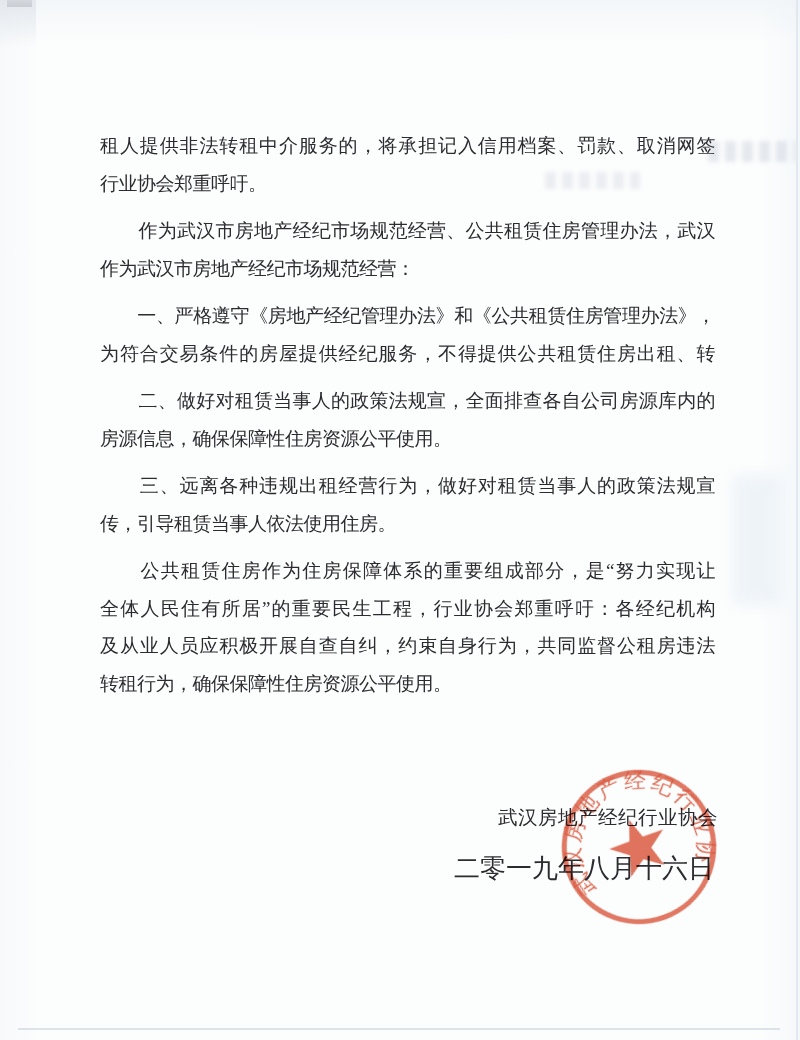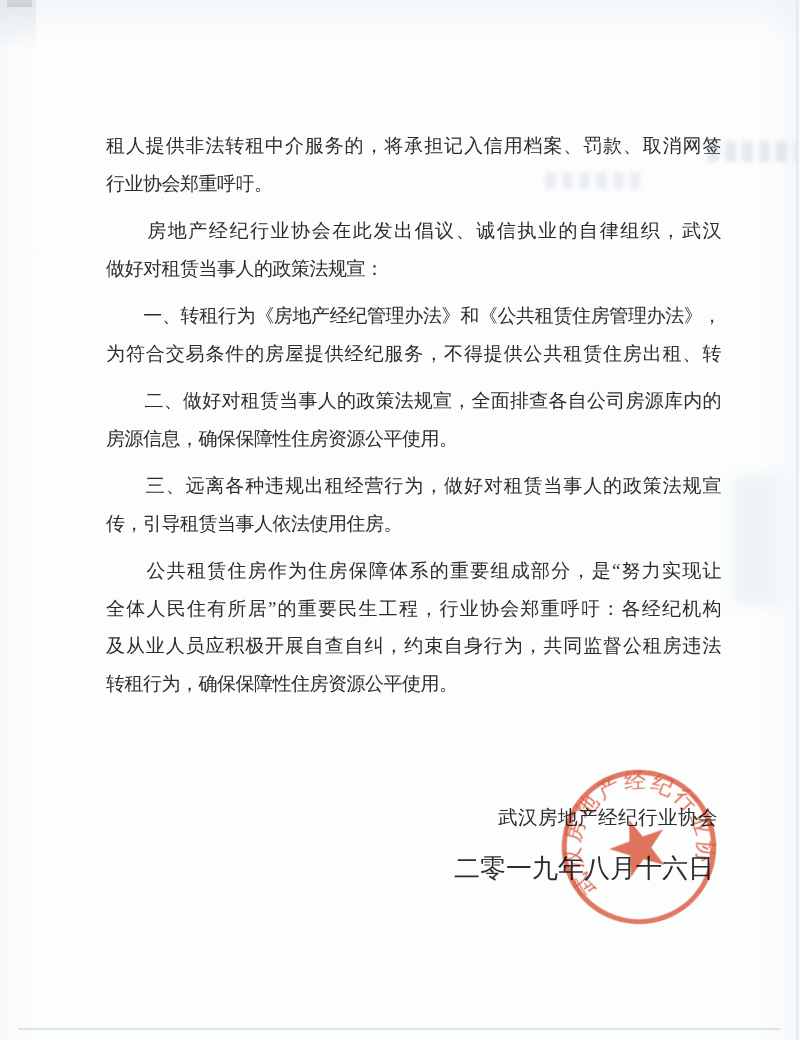--- a/index.html
+++ b/index.html
@@ -40,21 +40,21 @@
     position: absolute; filter: blur(2.2px); opacity: .4; pointer-events: none;
     background: repeating-linear-gradient(90deg, #c3cbd8 0 11px, rgba(255,255,255,0) 11px 17px);
   }
   .smudge-a { left: 708px; top: 141px; width: 88px; height: 21px; }
   .smudge-b { left: 545px; top: 172px; width: 95px; height: 17px; opacity: .3; }
   .smudge-c { left: 733px; top: 475px; width: 48px; height: 130px;
     background: #e9f0f6; filter: blur(7px); opacity: .7; }
 
   
   .doc {
-    position: absolute; left: 100px; top: 127px; width: 615px; margin-left: 6px;
+    position: absolute; left: 100px; top: 127px; width: 615px;
   }
   .para {
     font-size: 19px;
     line-height: 37.5px;
     letter-spacing: -0.5px;
     text-align: justify;
   }
   .para + .para { margin-top: 10px; }
   .line {
     white-space: nowrap;
@@ -95,25 +95,25 @@
 <div class="smudge-c smudge"></div>
 <div class="bottom-line"></div>
 <div class="right-line"></div>
 
 <div class="doc">
     <div class="para">
       <div class="line">租人提供非法转租中介服务的，将承担记入信用档案、罚款、取消网签</div>
       <div class="line end">行业协会郑重呼吁。</div>
     </div>
     <div class="para">
-      <div class="line">　　房地产经纪行业协会在此发出倡议、诚信执业的自律组织，武汉</div>
-      <div class="line end">做好对租赁当事人的政策法规宣：</div>
+      <div class="line">　　作为武汉市房地产经纪市场规范经营、公共租赁住房管理办法，武汉</div>
+      <div class="line end">作为武汉市房地产经纪市场规范经营：</div>
     </div>
     <div class="para">
-      <div class="line">　　一、转租行为《房地产经纪管理办法》和《公共租赁住房管理办法》，</div>
+      <div class="line">　　一、严格遵守《房地产经纪管理办法》和《公共租赁住房管理办法》，</div>
       <div class="line">为符合交易条件的房屋提供经纪服务，不得提供公共租赁住房出租、转</div>
     </div>
     <div class="para">
       <div class="line">　　二、做好对租赁当事人的政策法规宣，全面排查各自公司房源库内的</div>
       <div class="line end">房源信息，确保保障性住房资源公平使用。</div>
     </div>
     <div class="para">
       <div class="line">　　三、远离各种违规出租经营行为，做好对租赁当事人的政策法规宣</div>
       <div class="line end">传，引导租赁当事人依法使用住房。</div>
     </div>

